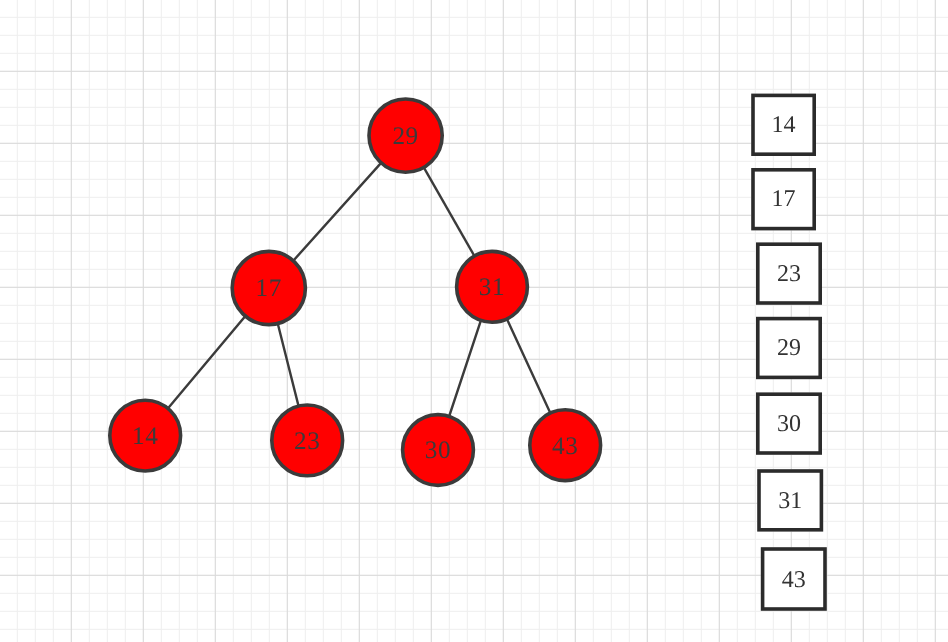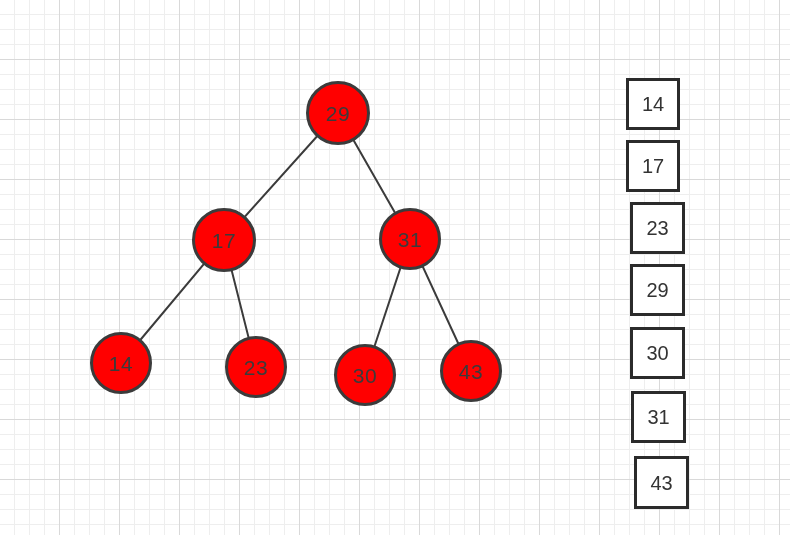--- a/index.html
+++ b/index.html
@@ -13,21 +13,21 @@
     height: 535px;
     overflow: hidden;
     background-color: #ffffff;
     background-image:
       linear-gradient(to right, #d9d9d9 1px, transparent 1px),
       linear-gradient(to bottom, #d9d9d9 1px, transparent 1px),
       linear-gradient(to right, #eeeeee 1px, transparent 1px),
       linear-gradient(to bottom, #eeeeee 1px, transparent 1px);
     background-size: 60px 60px, 60px 60px, 15px 15px, 15px 15px;
     background-position: -1px -1px, -1px -1px, -1px -1px, -1px -1px;
-    font-family: Liberation Sans, sans-serif;
+    font-family: Liberation Serif, serif;
     text-align: right;
   }
   #edges {
     position: absolute;
     left: 0;
     top: 0;
     width: 790px;
     height: 535px;
     pointer-events: none;
   }

